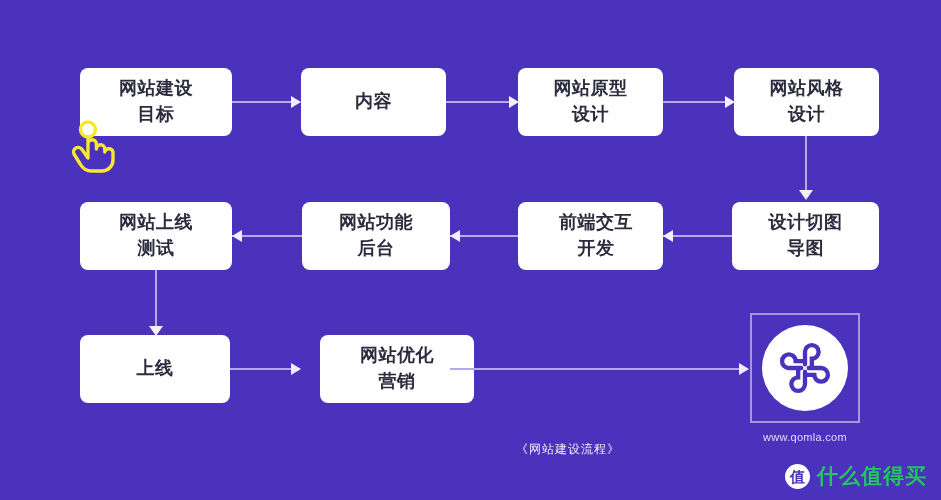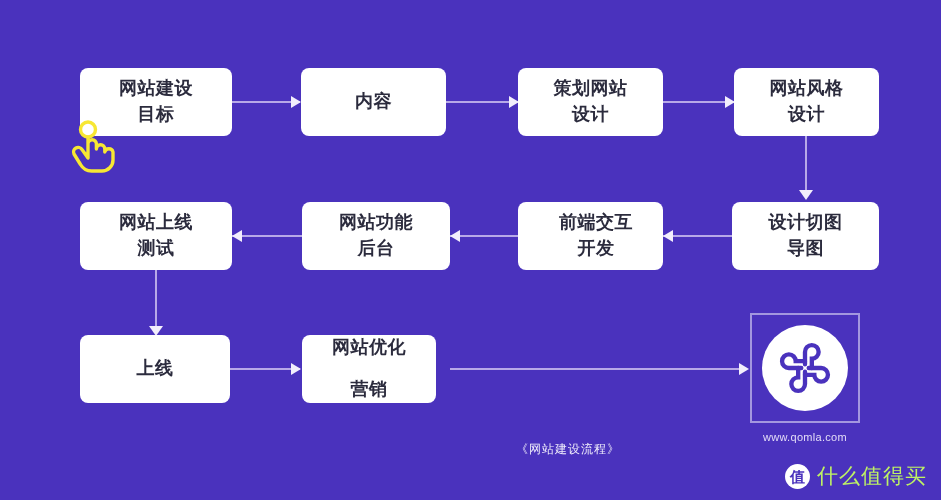--- a/index.html
+++ b/index.html
@@ -130,23 +130,23 @@
     background: #ffffff;
     color: #4a32bd;
     font-size: 15px;
     font-weight: 700;
     display: flex;
     align-items: center;
     justify-content: center;
     line-height: 1;
   }
   .wm-text {
-    color: #bef264;
+    color: #22c55e;
     font-size: 21px;
-    font-weight: 400;
+    font-weight: 700;
     letter-spacing: 1px;
     white-space: nowrap;
   }
 </style>
 </head>
 <body>
 
 <div id="canvas">
 
   <div class="node" style="left:80px; top:68px; width:152px; height:68px;">
@@ -158,21 +158,21 @@
   <div class="arrow right" style="left:291px; top:96px;"></div>
 
   <div class="node" style="left:301px; top:68px; width:145px; height:68px;">
     <span class="l2">内容</span>
   </div>
 
   <div class="hline" style="left:446px; top:101px; width:72px;"></div>
   <div class="arrow right" style="left:509px; top:96px;"></div>
 
   <div class="node" style="left:518px; top:68px; width:145px; height:68px;">
-    <span class="l1">策划网站</span>
+    <span class="l1">网站原型</span>
     <span class="l2">设计</span>
   </div>
 
   <div class="hline" style="left:663px; top:101px; width:71px;"></div>
   <div class="arrow right" style="left:725px; top:96px;"></div>
 
   <div class="node" style="left:734px; top:68px; width:145px; height:68px;">
     <span class="l1">网站风格</span>
     <span class="l2">设计</span>
   </div>
@@ -212,21 +212,21 @@
   <div class="vline" style="left:155px; top:270px; height:60px;"></div>
   <div class="arrow down" style="left:149px; top:326px;"></div>
 
   <div class="node" style="left:80px; top:335px; width:150px; height:68px;">
     <span class="l2">上线</span>
   </div>
 
   <div class="hline" style="left:230px; top:368px; width:70px;"></div>
   <div class="arrow right" style="left:291px; top:363px;"></div>
 
-  <div class="node" style="left:302px; top:335px; width:134px; height:68px;justify-content:space-between;">
+  <div class="node" style="left:320px; top:335px; width:154px; height:68px;">
     <span class="l1">网站优化</span>
     <span class="l2">营销</span>
   </div>
 
   <div class="hline" style="left:450px; top:368px; width:292px;"></div>
   <div class="arrow right" style="left:739px; top:363px;"></div>
 
   <div class="logo-frame" style="left:750px; top:313px; width:110px; height:110px;">
     <div class="logo-disc">
       <svg width="62" height="62" viewBox="0 0 100 100">

